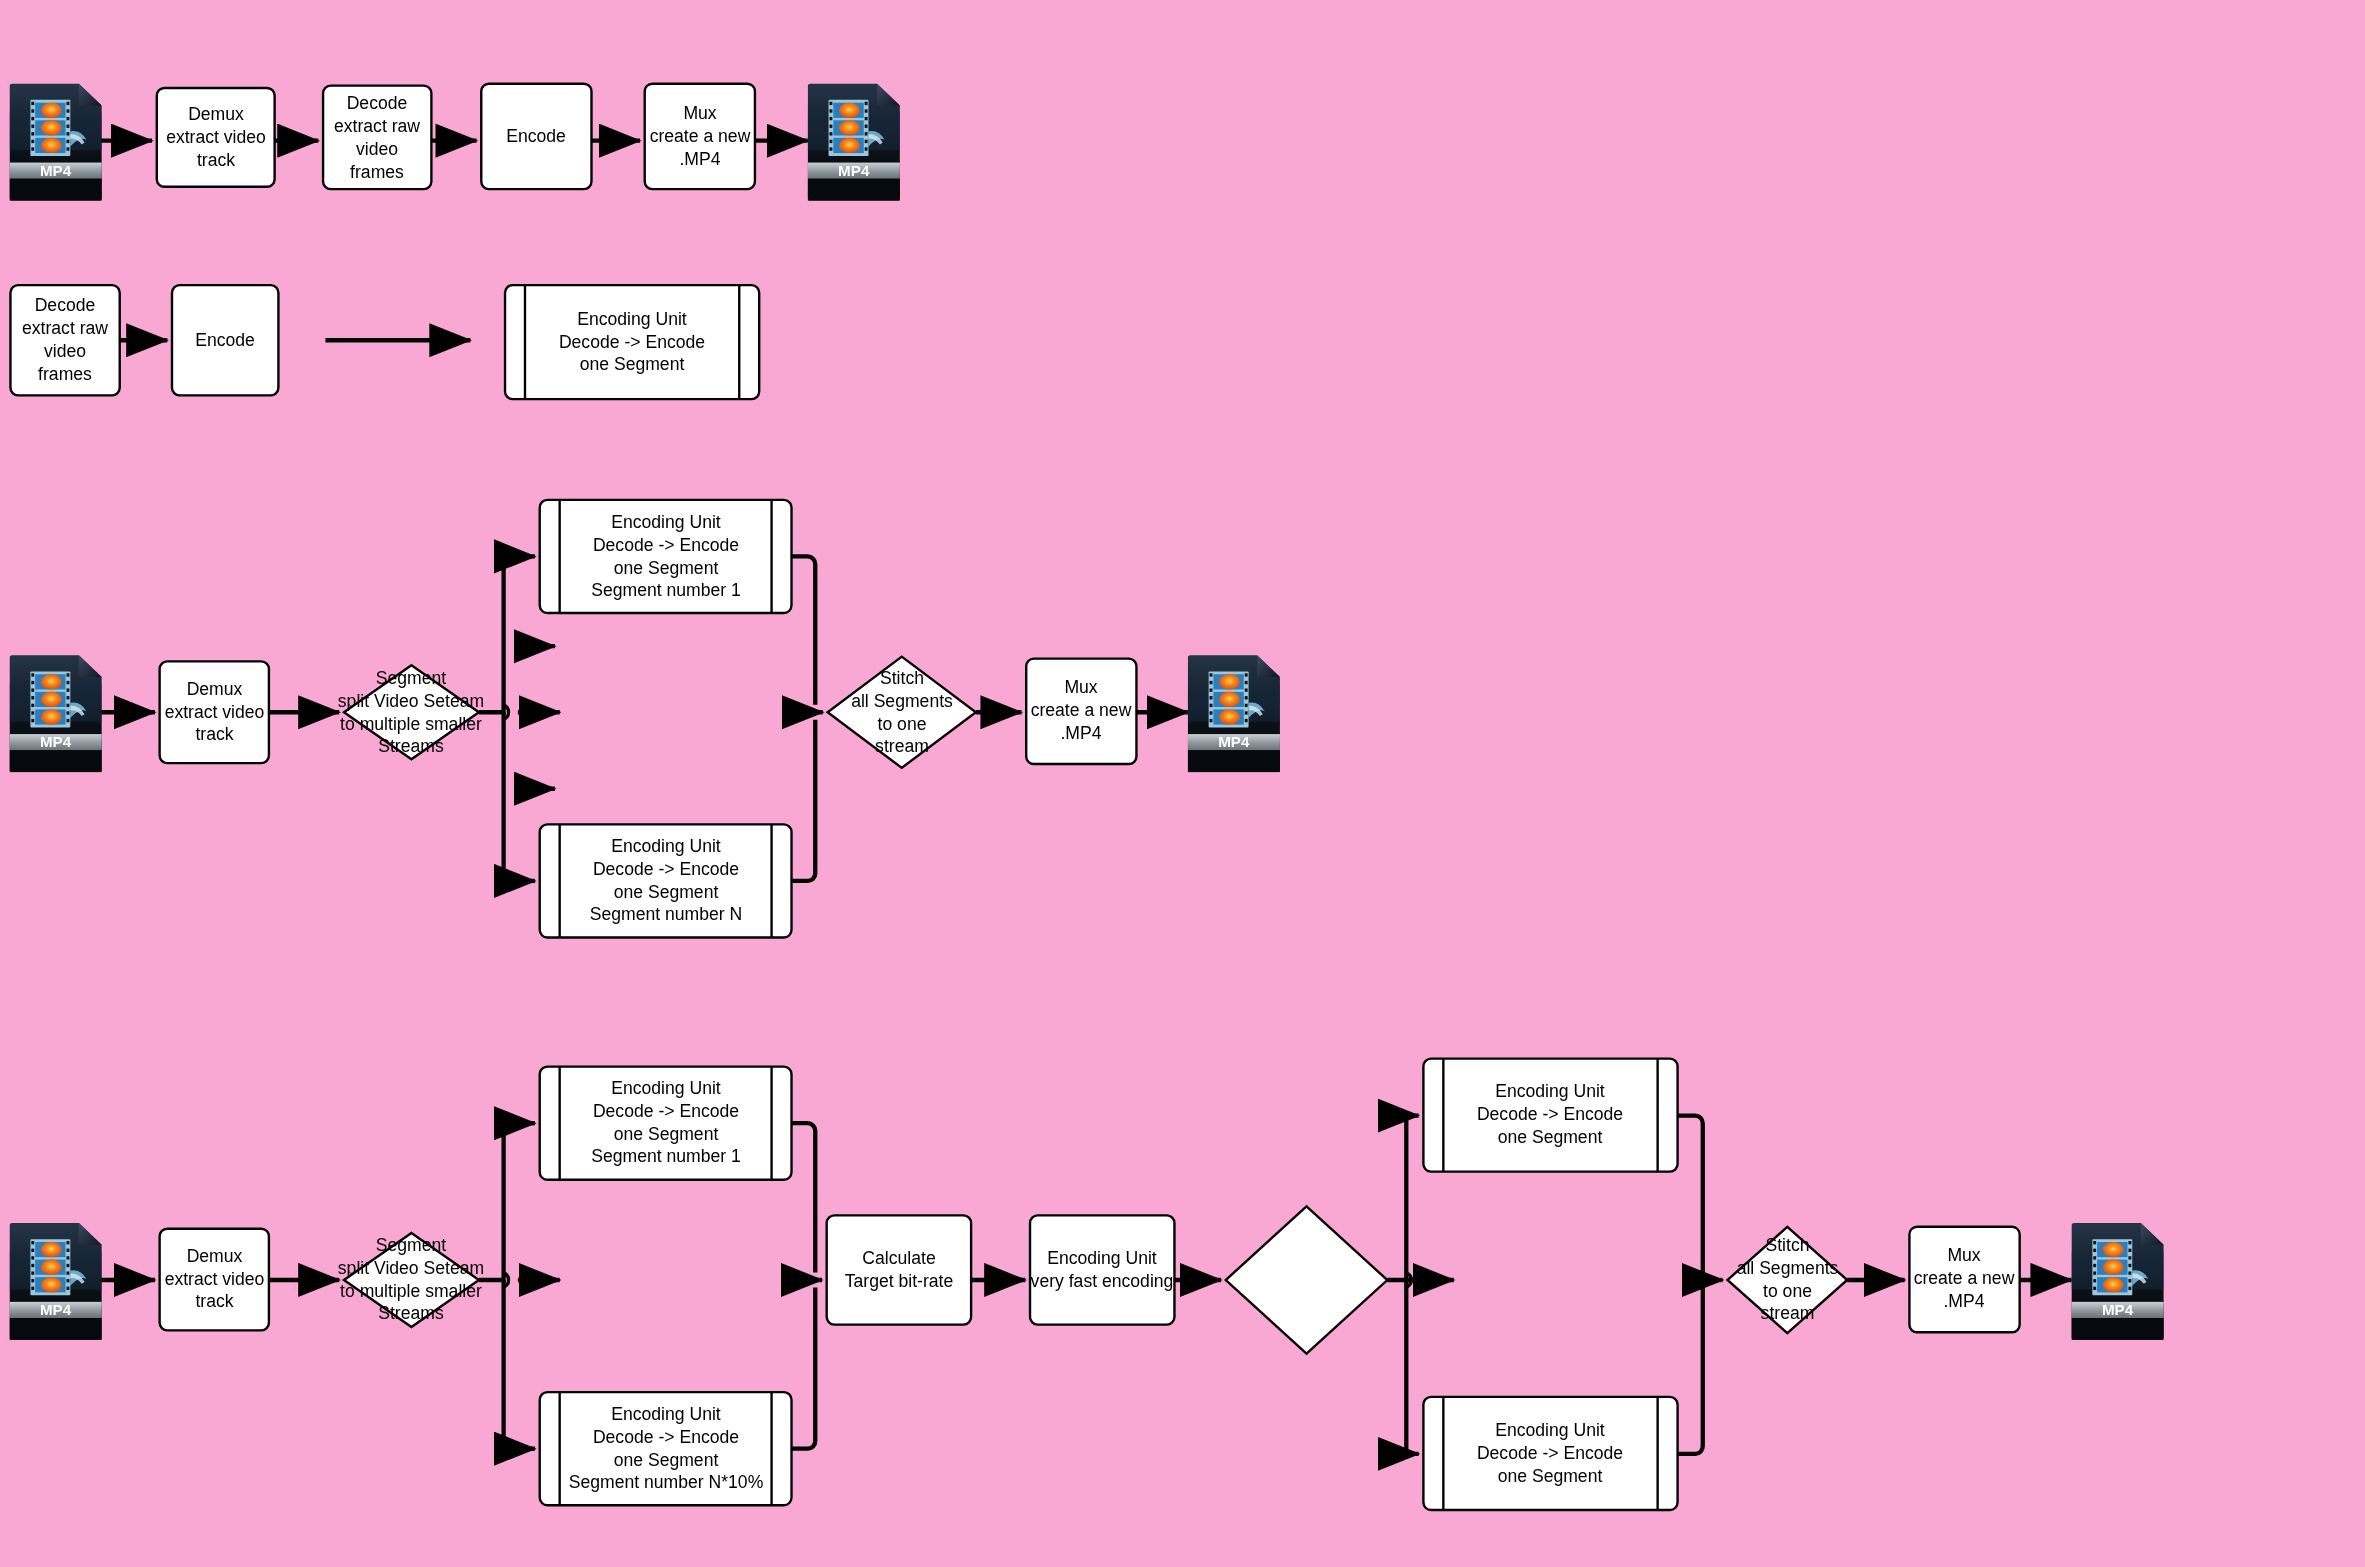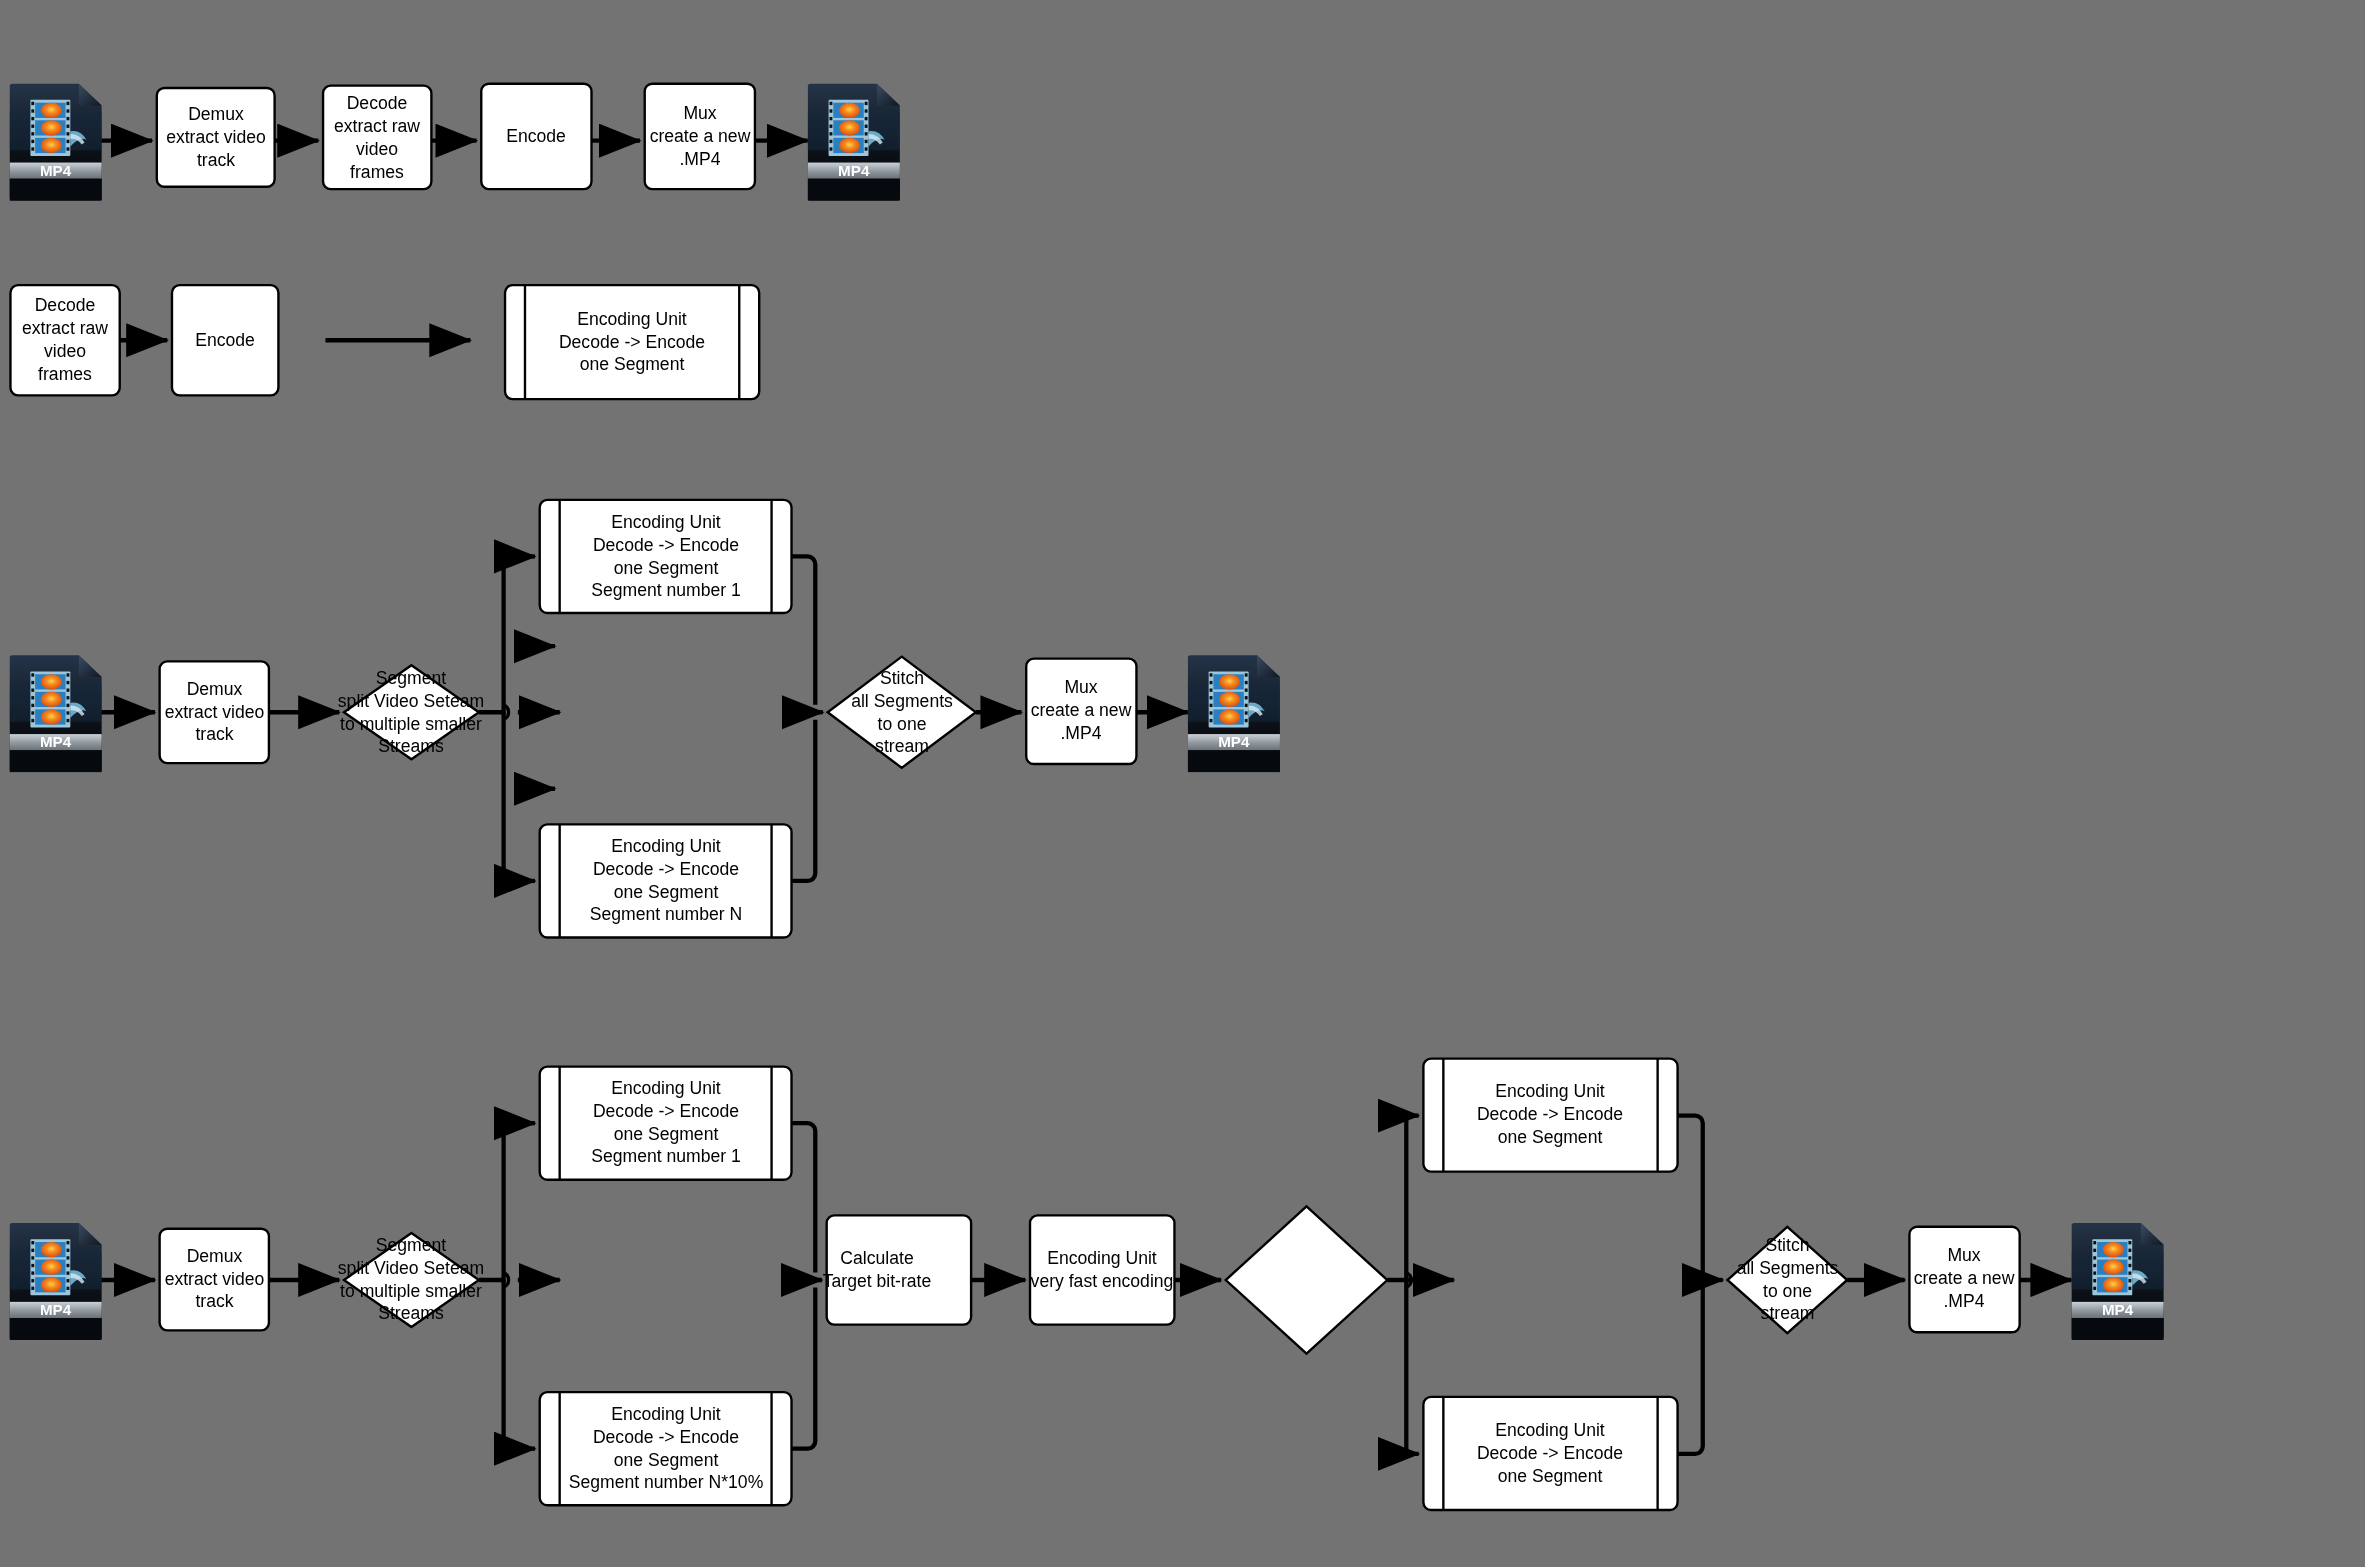--- a/index.html
+++ b/index.html
@@ -1,17 +1,17 @@
 <!DOCTYPE html>
 <html style="font-size:7.6px"><head>
 <meta charset="utf-8">
 <style>
   html,body{margin:0;padding:0;background:#ffffff;}
   body{font-family:"Liberation Sans", sans-serif;}
-  #canvas{position:relative;width:2366px;height:1568px;background:#737373;overflow:hidden;}
+  #canvas{position:relative;width:2366px;height:1568px;background:#f9a8d4;overflow:hidden;}
   svg.layer{position:absolute;left:0;top:0;width:2366px;height:1568px;overflow:visible;}
   .node-text{
     position:absolute;display:flex;align-items:center;justify-content:center;
     text-align:center;color:#000000;line-height:1.30;
     font-family:"Liberation Sans", sans-serif;font-size:17.6px;
     pointer-events:none;white-space:pre-line;
   }
 </style>
 </head>
 <body>
@@ -273,21 +273,21 @@
 to multiple smaller
 Streams</div>
   <div class="node-text" style="left:560px;top:1066px;width:212px;height:113px;">Encoding Unit
 Decode -&gt; Encode
 one Segment
 Segment number 1</div>
   <div class="node-text" style="left:560px;top:1392px;width:212px;height:113px;">Encoding Unit
 Decode -&gt; Encode
 one Segment
 Segment number N*10%</div>
-  <div class="node-text" style="left:805px;top:1215px;width:144px;height:109px;">Calculate
+  <div class="node-text" style="left:827px;top:1215px;width:144px;height:109px;">Calculate
 Target bit-rate</div>
   <div class="node-text" style="left:1030px;top:1215px;width:144px;height:109px;">Encoding Unit
 very fast encoding</div>
   <div class="node-text" style="left:1443px;top:1058px;width:214px;height:113px;">Encoding Unit
 Decode -&gt; Encode
 one Segment</div>
   <div class="node-text" style="left:1443px;top:1397px;width:214px;height:113px;">Encoding Unit
 Decode -&gt; Encode
 one Segment</div>
   <div class="node-text" style="left:1735px;top:1232px;width:105px;height:95px;">Stitch

